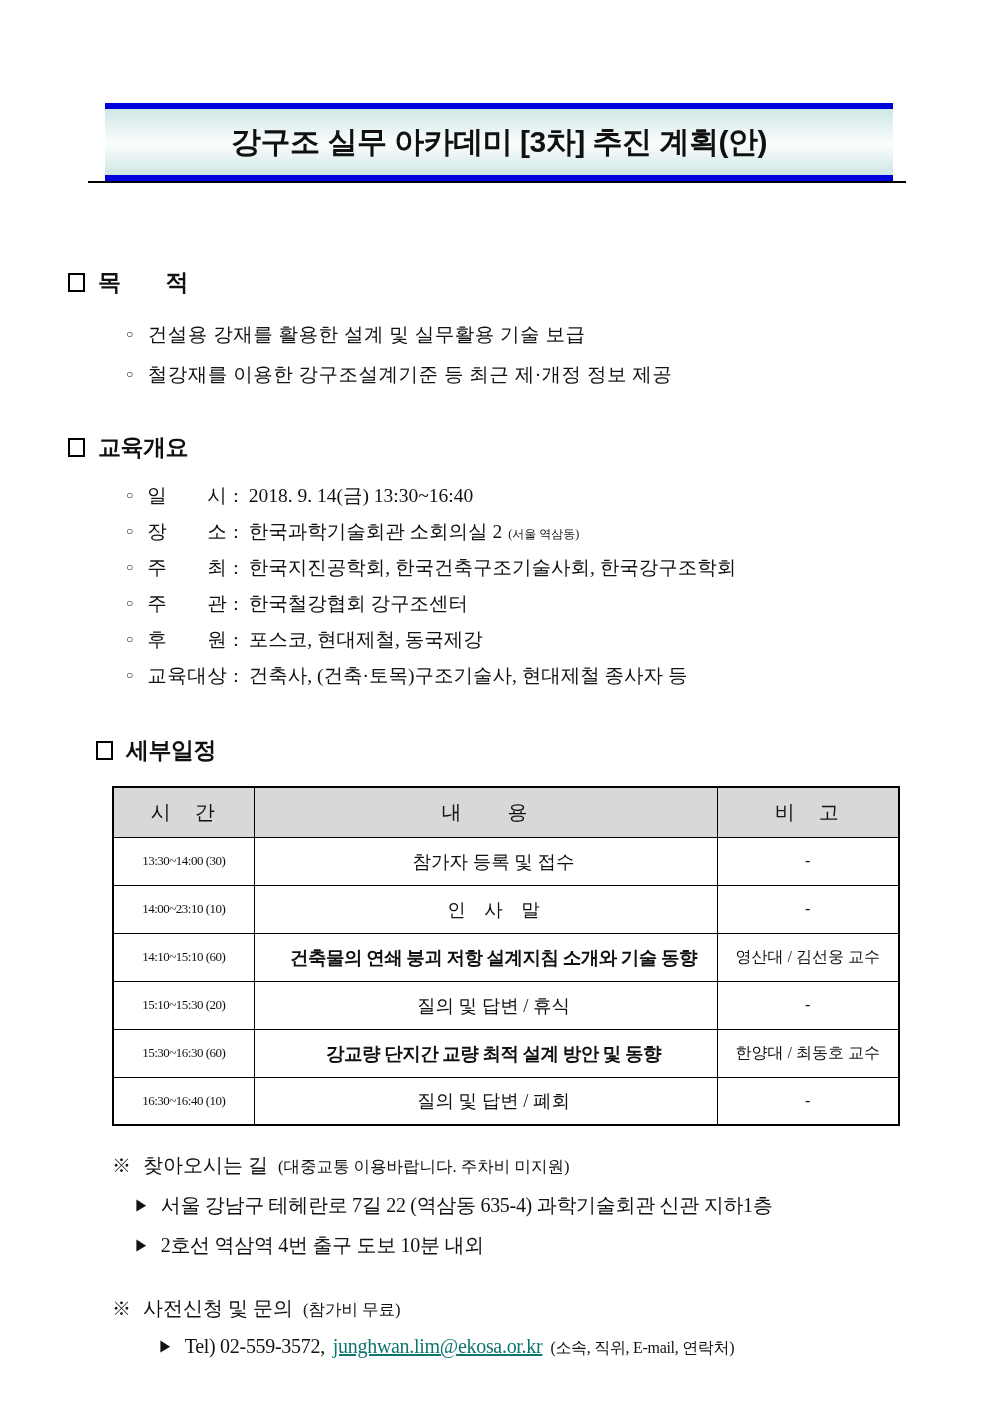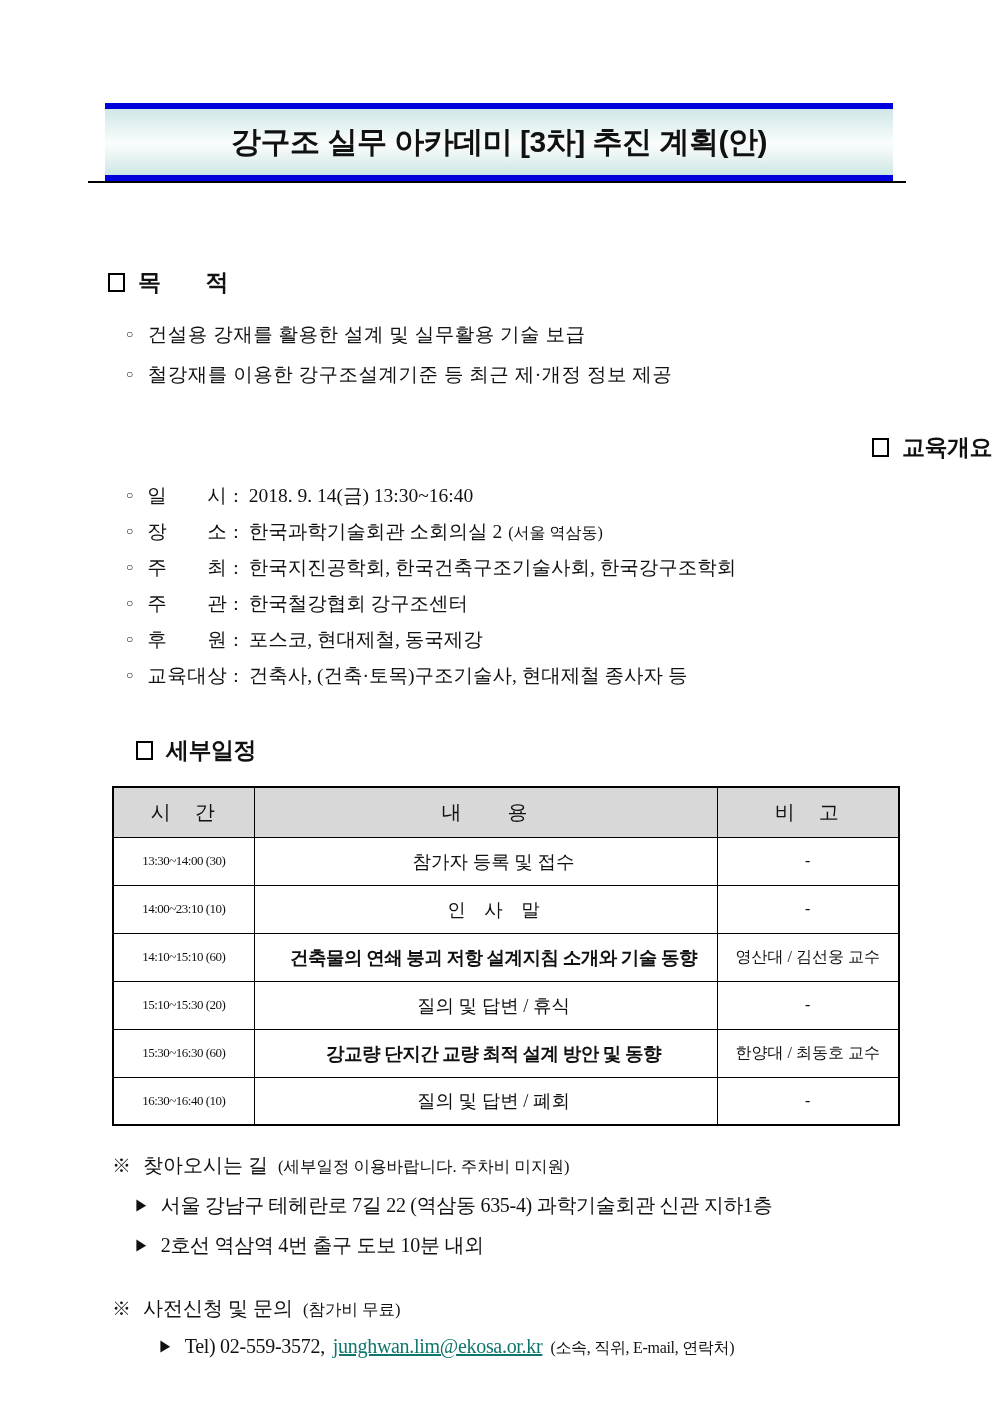--- a/index.html
+++ b/index.html
@@ -32,35 +32,35 @@
   }
   .banner-underline {
     margin-left:88px;
     width:818px;
     border-bottom:2px solid #000000;
   }
 
   
   .section-heading {
     display:flex; align-items:center;
-    margin-left:108px;
+    margin-left:68px;
     font-family:"Liberation Sans", sans-serif;
     font-weight:bold;
     font-size:23px;
     letter-spacing:-0.5px;
   }
   .sq {
     display:inline-block;
     width:17px; height:19px;
     border:2px solid #000000;
     margin-right:13px;
     flex:0 0 auto;
   }
   .h-purpose  { margin-top:84px; }
-  .h-overview { margin-top:36px;justify-content:flex-end; }
+  .h-overview { margin-top:36px; }
   .h-schedule { margin-top:40px;padding-left:28px; }
 
   
   .purpose-list { margin:18px 0 0 126px; }
   .purpose-item {
     display:flex; align-items:baseline;
     font-size:19.5px;
     line-height:38px;
     letter-spacing:0.5px;
     white-space:nowrap;
@@ -75,21 +75,21 @@
   
   .overview-list { margin:16px 0 0 126px; }
   .overview-item {
     display:flex; align-items:baseline;
     font-size:19.5px;
     line-height:34px;
     white-space:nowrap;
   }
   .ov-label { display:inline-block; min-width:80px; letter-spacing:0.5px; }
   .ov-colon { margin:0 10px 0 6px; }
-  .ov-note  { font-size:16px; margin-left:6px; }
+  .ov-note  { font-size:12px; margin-left:6px; }
   .ov-note:empty { display:none; }
 
   
   .schedule-table {
     margin:20px 0 0 112px;
     width:786px;
     border-collapse:collapse;
     border:2px solid #000000;
     table-layout:fixed;
   }
@@ -261,21 +261,21 @@
         <td class="cell-time">16:30~16:40 (10)</td>
         <td class="cell-content">질의 및 답변 / 폐회</td>
         <td class="cell-remark">-</td>
       </tr>
     </tbody>
   </table>
 
   <div class="note-line">
     <span class="ref-mark">※</span>
     <span>찾아오시는 길</span>
-    <span class="note-small">(세부일정 이용바랍니다. 주차비 미지원)</span>
+    <span class="note-small">(대중교통 이용바랍니다. 주차비 미지원)</span>
   </div>
   <div class="sub-item">
     <span class="arrow-bullet">▶</span>
     <span>서울 강남구 테헤란로 7길 22 (역삼동 635-4) 과학기술회관 신관 지하1층</span>
   </div>
   <div class="sub-item">
     <span class="arrow-bullet">▶</span>
     <span>2호선 역삼역 4번 출구 도보 10분 내외</span>
   </div>
 

